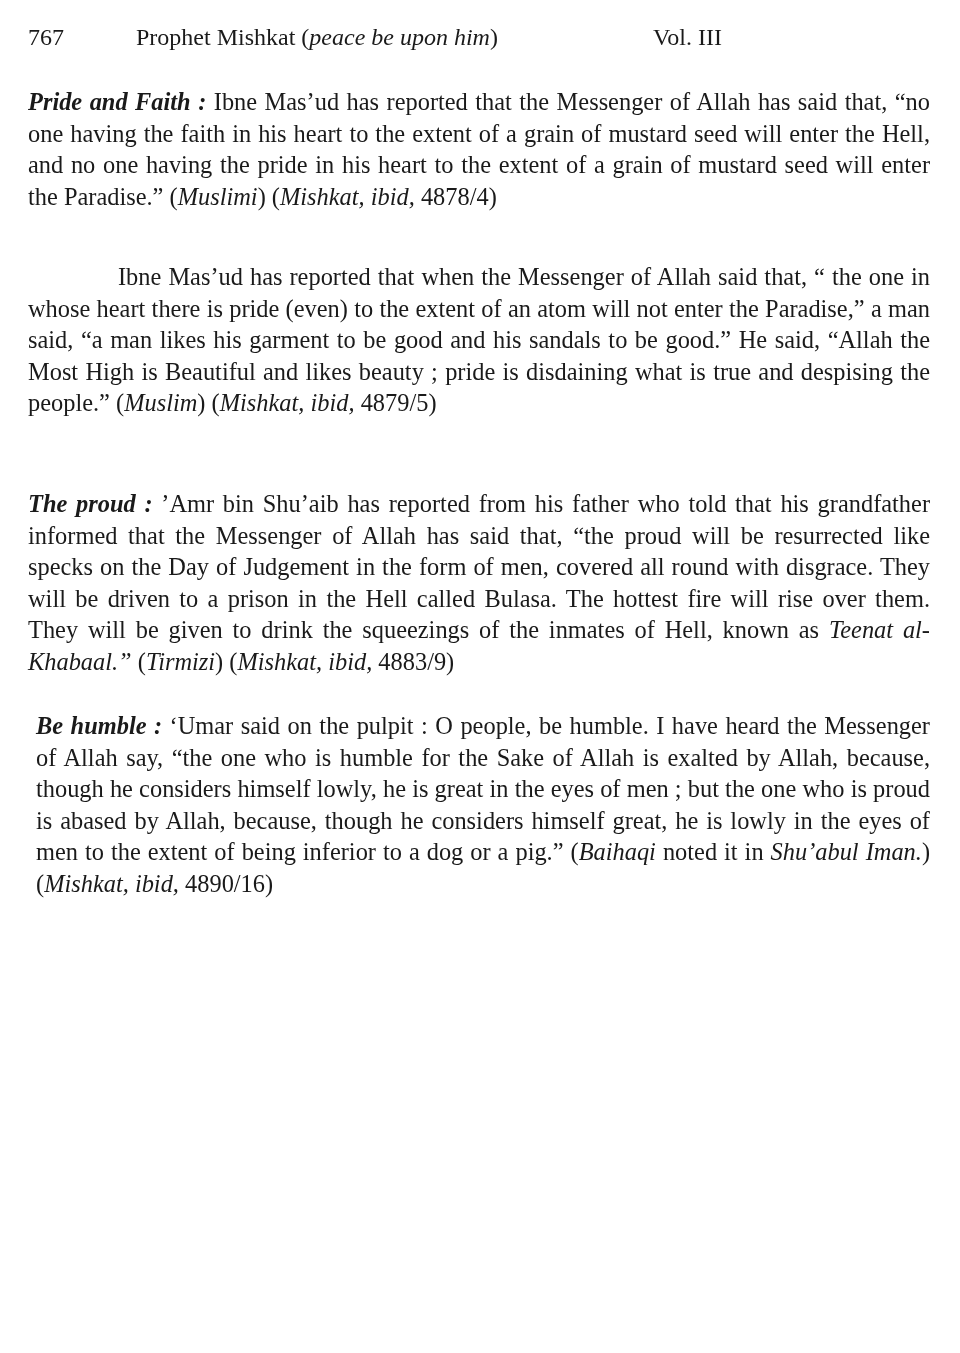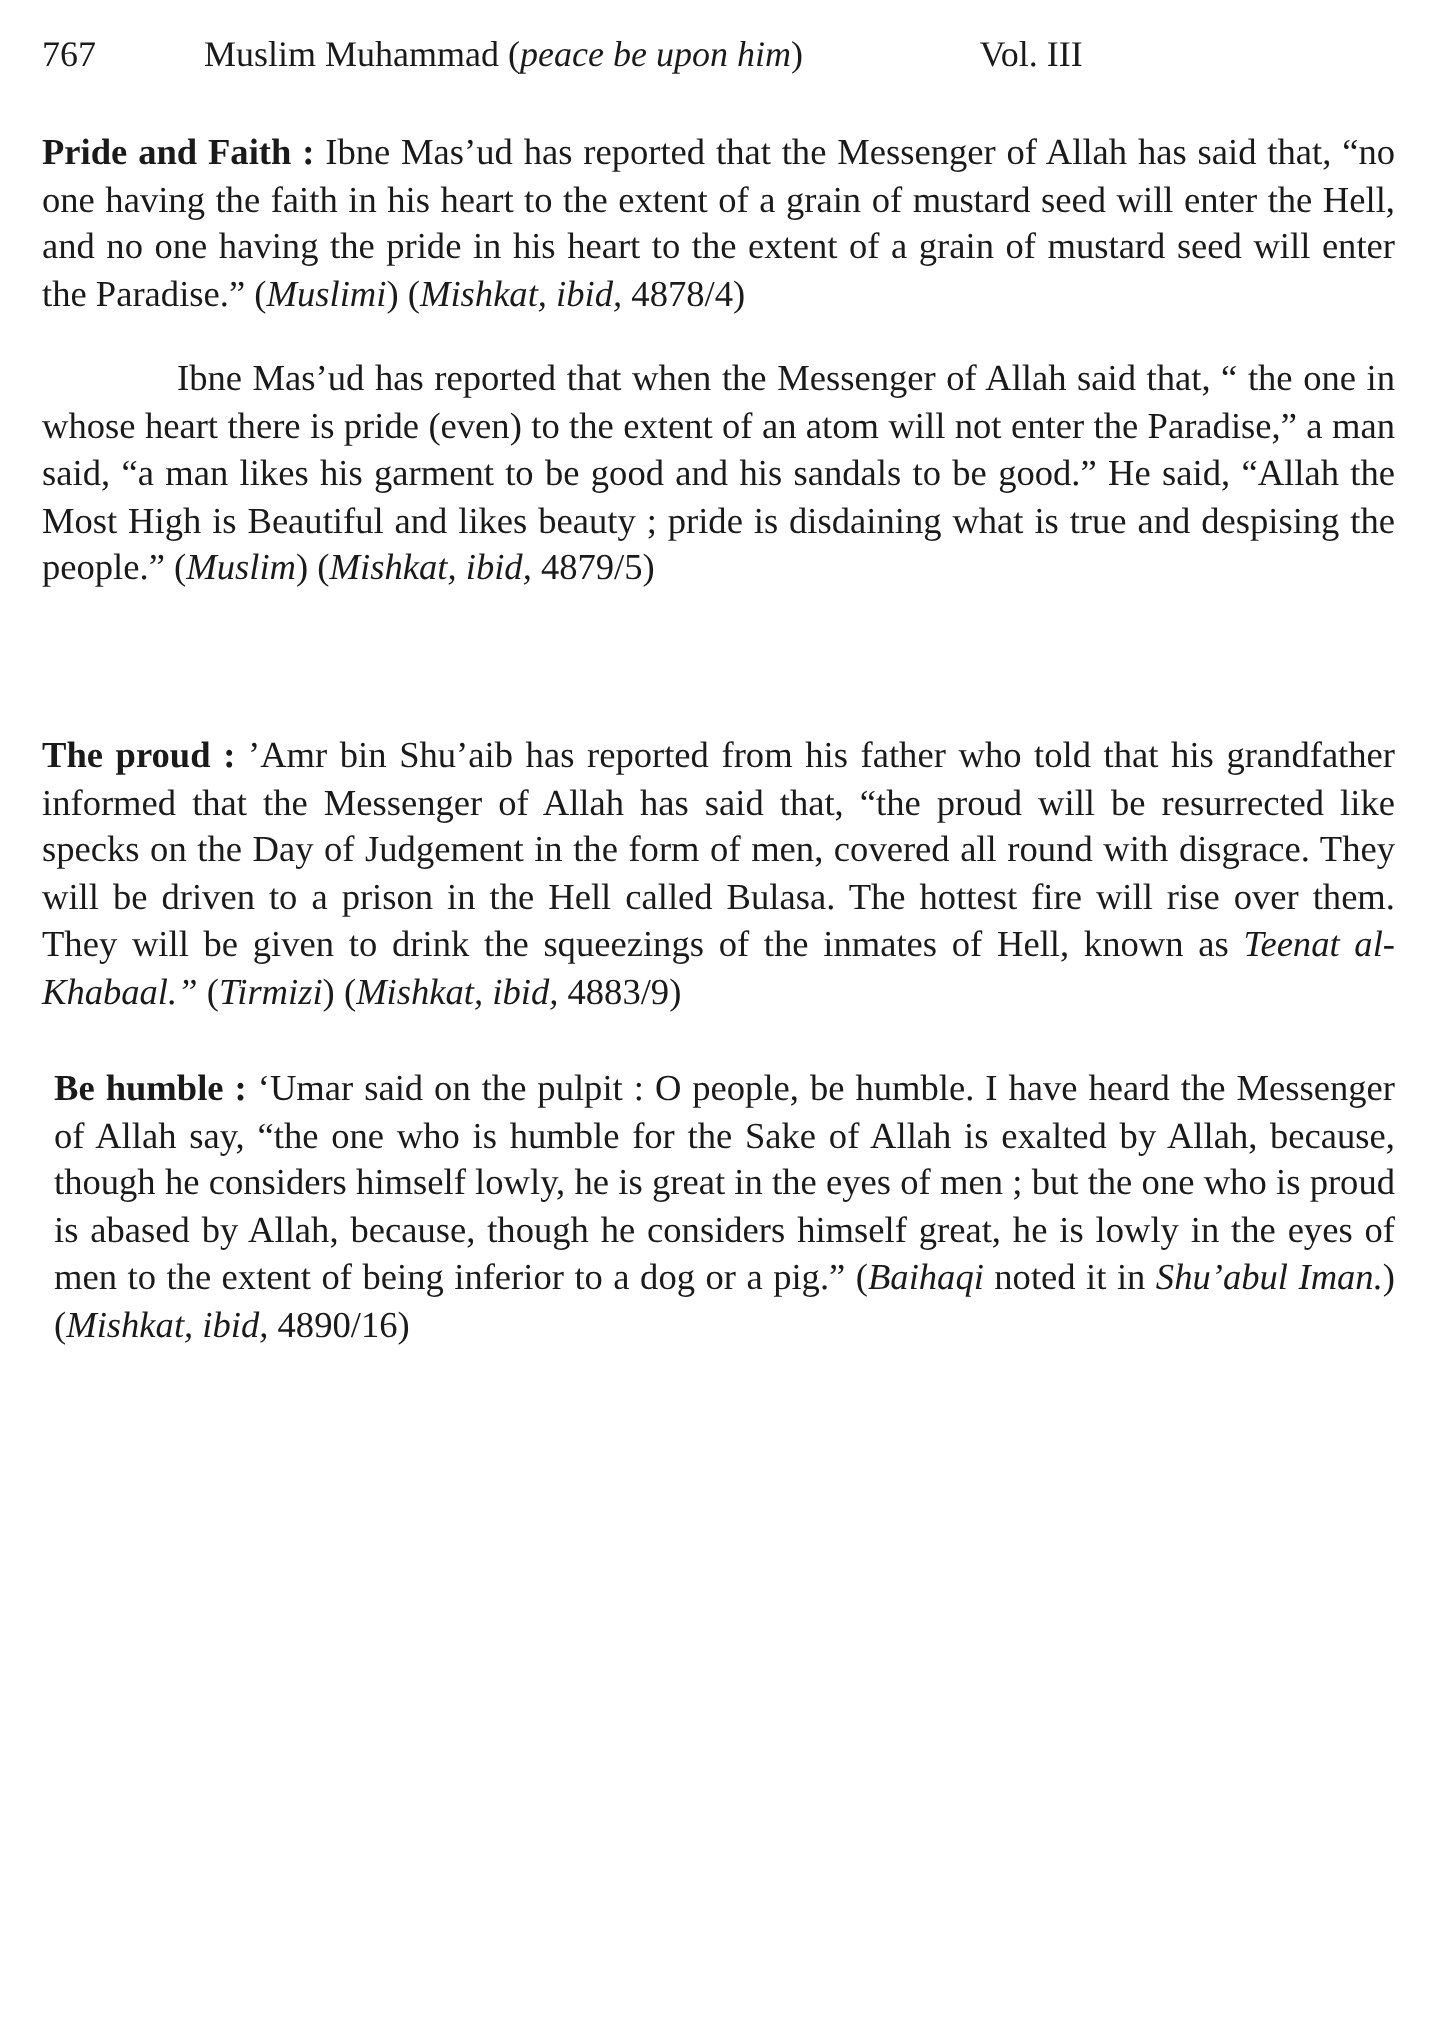--- a/index.html
+++ b/index.html
@@ -43,32 +43,32 @@
     i, .it { font-style: italic; margin-top: 22px; }
     .para {
       position: absolute;
       left: 28px;
       width: 902px;
       font-size: 24.4px;
       line-height: 31.5px;
       text-align: justify;
       margin: 0;
     }
-    .para .head { font-weight: bold; }
+    .para .head { font-weight: bold; font-style: italic; }
     #p1 { top: 86px; }
-    #p2 { top: 237px; text-indent: 90px; }
+    #p2 { top: 261px; text-indent: 90px; }
     #p3 { top: 488px; }
     #p4 { top: 710px; padding-left: 8px; width: 894px; }
   </style>
 </head>
 <body>
 
 <div class="header">
   <span class="page-num">767</span>
-  <span class="running-title"><span>Muslim Muhammad (</span><i>peace be upon him</i><span>)</span></span>
+  <span class="running-title"><span>Prophet Mishkat (</span><i>peace be upon him</i><span>)</span></span>
   <span class="volume">Vol. III</span>
 </div>
 
 <p class="para" id="p1"><b class="head">Pride  and Faith :</b><span> Ibne Mas’ud has reported that the Messenger of Allah has said that, “no one having the faith in his heart to the extent of a grain of mustard seed will enter the Hell, and no one having the pride in his heart to the extent of a grain of mustard seed will enter the Paradise.” (</span><i>Muslimi</i><span>) (</span><i>Mishkat, ibid,</i><span> 4878/4)</span></p>
 
 <p class="para" id="p2"><span>Ibne Mas’ud has reported that when the Messenger of Allah said that, “ the one in whose heart there is pride (even) to the extent of an atom will not enter the Paradise,” a man said, “a man likes his garment to be good and his sandals to be good.” He said, “Allah the Most High is Beautiful and likes beauty ; pride is disdaining what is true and despising the people.” (</span><i>Muslim</i><span>) (</span><i>Mishkat, ibid,</i><span> 4879/5)</span></p>
 
 <p class="para" id="p3"><b class="head">The proud :</b><span> ’Amr bin Shu’aib has reported from his father who told that his grandfather informed that the Messenger of Allah has said that, “the proud will be resurrected like specks on the Day of Judgement in the form of men, covered all round with disgrace. They will be driven to a prison in the Hell called Bulasa. The hottest fire will rise over them. They will be given to drink the squeezings of the inmates of Hell, known as </span><i>Teenat al-Khabaal.”</i><span> (</span><i>Tirmizi</i><span>) (</span><i>Mishkat, ibid,</i><span> 4883/9)</span></p>
 
 <p class="para" id="p4"><b class="head">Be humble :</b><span> ‘Umar said on the pulpit : O people, be humble. I have heard the Messenger of Allah say, “the one who is humble for the Sake of Allah is exalted by Allah, because, though he considers himself lowly, he is great in the eyes of men ; but the one who is proud is abased by Allah, because, though he considers himself great, he is lowly in the eyes of men to the extent of being inferior to a dog or a pig.” (</span><i>Baihaqi</i><span> noted it in </span><i>Shu’abul Iman.</i><span>) (</span><i>Mishkat, ibid,</i><span> 4890/16)</span></p>

